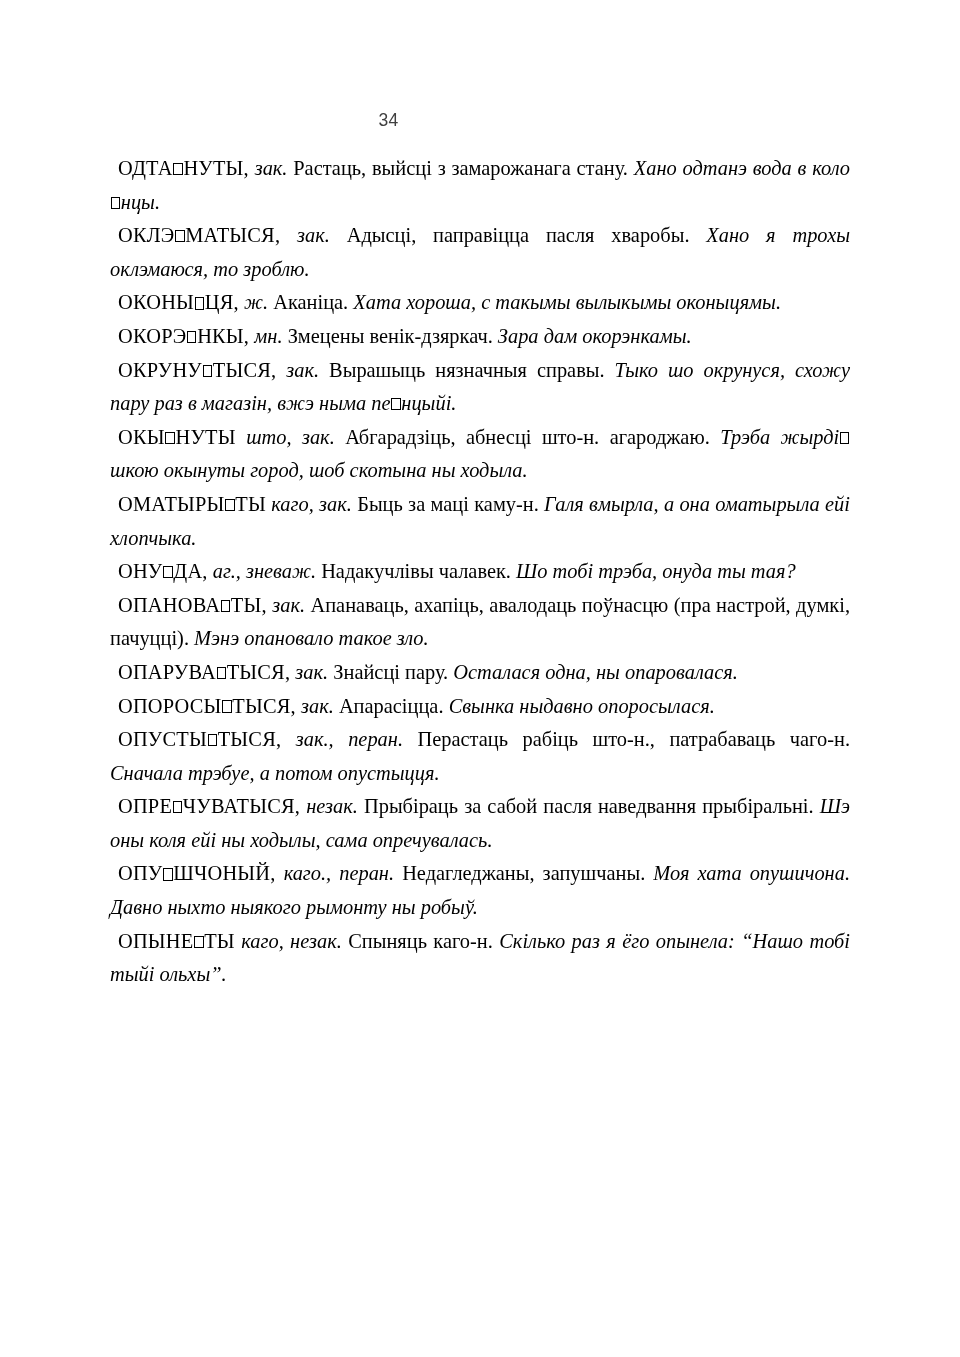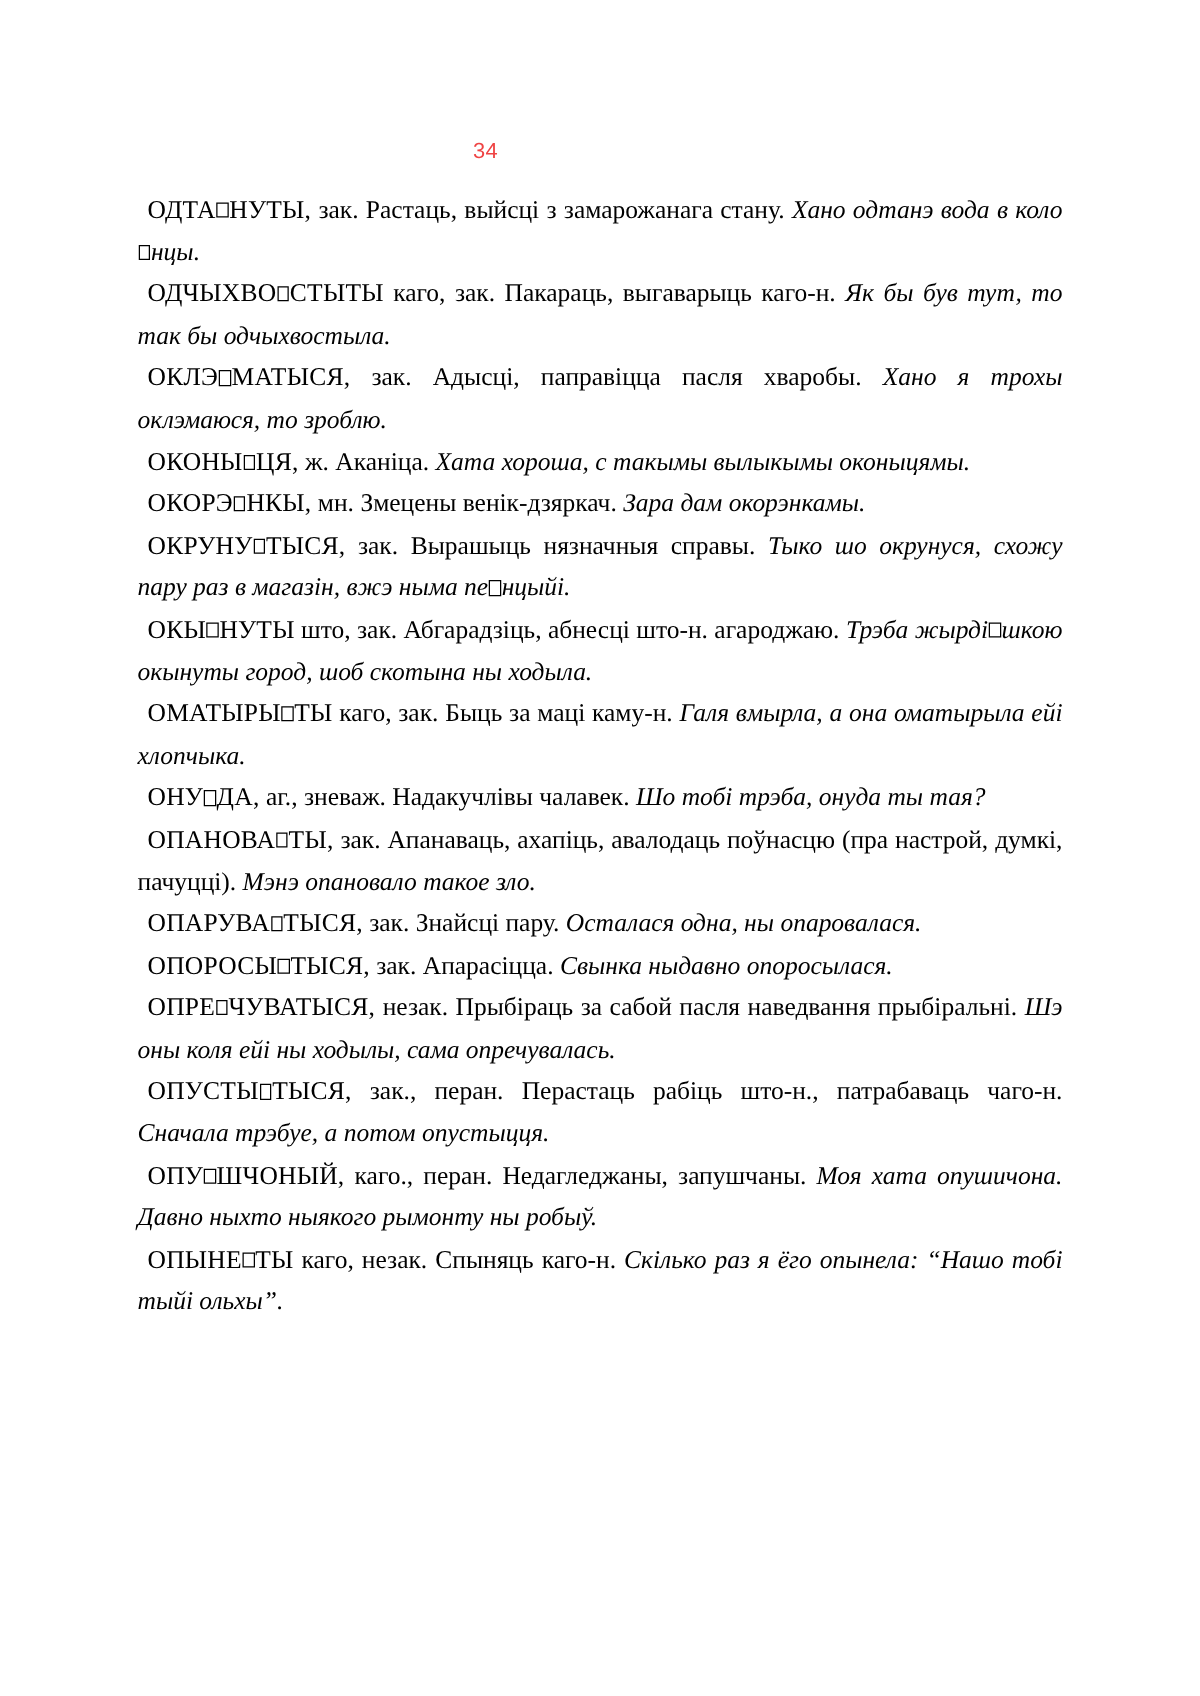--- a/index.html
+++ b/index.html
@@ -27,21 +27,21 @@
   
   .folio {
     position: absolute;
     top: 110px;
     left: 0;
     width: 777px;
     text-align: center;
     font-family: "Liberation Sans", "DejaVu Sans", sans-serif;
     font-size: 17.5px;
     letter-spacing: 0.3px;
-    color: #ef4444;
+    color: #404040;
   }
 
   
   .column {
     position: absolute;
     left: 110px;
     top: 152px;
     width: 740px;
     text-align: justify;
     text-justify: inter-word;
@@ -58,20 +58,21 @@
   }
   
 
   .headword {
     font-weight: normal;
     font-style: normal;
     letter-spacing: 0.2px;
   }
 
   .gram {
+    font-style: italic;
   }
 
   .def {
     font-style: normal;
   }
 
   .example {
     font-style: italic;
   }
 
@@ -90,30 +91,29 @@
 </style>
 </head>
 <body>
 
 <div class="page">
 
   <div class="folio">34</div>
 
   <div class="column">
       <p class="entry"><span class="headword"><span>ОДТА</span><span class="tofu"></span><span>НУТЫ</span>,</span> <span class="gram">зак.</span> <span class="def">Растаць, выйсці з замарожанага стану.</span> <span class="example"><span>Хано одтанэ вода в коло</span><span class="tofu"></span><span>нцы.</span></span></p>
-      <p class="entry"><span class="headword"><span>ОДЧЫХВО</span><span class="tofu"></span><span>СТЫТЫ</span></span> <span class="gram">каго, зак.</span> <span class="def">Пакараць, выгаварыць каго-н.</span> <span class="example"><span>Як бы був тут, то так бы одчыхвостыла.</span></span></p>
       <p class="entry"><span class="headword"><span>ОКЛЭ</span><span class="tofu"></span><span>МАТЫСЯ</span>,</span> <span class="gram">зак.</span> <span class="def">Адысці, паправіцца пасля хваробы.</span> <span class="example"><span>Хано я трохы оклэмаюся, то зроблю.</span></span></p>
       <p class="entry"><span class="headword"><span>ОКОНЫ</span><span class="tofu"></span><span>ЦЯ</span>,</span> <span class="gram">ж.</span> <span class="def">Аканіца.</span> <span class="example"><span>Хата хороша, с такымы вылыкымы оконыцямы.</span></span></p>
       <p class="entry"><span class="headword"><span>ОКОРЭ</span><span class="tofu"></span><span>НКЫ</span>,</span> <span class="gram">мн.</span> <span class="def">Змецены венік-дзяркач.</span> <span class="example"><span>Зара дам окорэнкамы.</span></span></p>
       <p class="entry"><span class="headword"><span>ОКРУНУ</span><span class="tofu"></span><span>ТЫСЯ</span>,</span> <span class="gram">зак.</span> <span class="def">Вырашыць нязначныя справы.</span> <span class="example"><span>Тыко шо окрунуся, схожу пару раз в магазін, вжэ ныма пе</span><span class="tofu"></span><span>нцыйі.</span></span></p>
       <p class="entry"><span class="headword"><span>ОКЫ</span><span class="tofu"></span><span>НУТЫ</span></span> <span class="gram">што, зак.</span> <span class="def">Абгарадзіць, абнесці што-н. агароджаю.</span> <span class="example"><span>Трэба жырді</span><span class="tofu"></span><span>шкою окынуты город, шоб скотына ны ходыла.</span></span></p>
       <p class="entry"><span class="headword"><span>ОМАТЫРЫ</span><span class="tofu"></span><span>ТЫ</span></span> <span class="gram">каго, зак.</span> <span class="def">Быць за маці каму-н.</span> <span class="example"><span>Галя вмырла, а она оматырыла ейі хлопчыка.</span></span></p>
       <p class="entry"><span class="headword"><span>ОНУ</span><span class="tofu"></span><span>ДА</span>,</span> <span class="gram">аг., зневаж.</span> <span class="def">Надакучлівы чалавек.</span> <span class="example"><span>Шо тобі трэба, онуда ты тая?</span></span></p>
       <p class="entry"><span class="headword"><span>ОПАНОВА</span><span class="tofu"></span><span>ТЫ</span>,</span> <span class="gram">зак.</span> <span class="def">Апанаваць, ахапіць, авалодаць поўнасцю (пра настрой, думкі, пачуцці).</span> <span class="example"><span>Мэнэ опановало такое зло.</span></span></p>
       <p class="entry"><span class="headword"><span>ОПАРУВА</span><span class="tofu"></span><span>ТЫСЯ</span>,</span> <span class="gram">зак.</span> <span class="def">Знайсці пару.</span> <span class="example"><span>Осталася одна, ны опаровалася.</span></span></p>
       <p class="entry"><span class="headword"><span>ОПОРОСЫ</span><span class="tofu"></span><span>ТЫСЯ</span>,</span> <span class="gram">зак.</span> <span class="def">Апарасіцца.</span> <span class="example"><span>Свынка ныдавно опоросылася.</span></span></p>
+      <p class="entry"><span class="headword"><span>ОПУСТЫ</span><span class="tofu"></span><span>ТЫСЯ</span>,</span> <span class="gram">зак., перан.</span> <span class="def">Перастаць рабіць што-н., патрабаваць чаго-н.</span> <span class="example"><span>Сначала трэбуе, а потом опустыцця.</span></span></p>
       <p class="entry"><span class="headword"><span>ОПРЕ</span><span class="tofu"></span><span>ЧУВАТЫСЯ</span>,</span> <span class="gram">незак.</span> <span class="def">Прыбіраць за сабой пасля наведвання прыбіральні.</span> <span class="example"><span>Шэ оны коля ейі ны ходылы, сама опречувалась.</span></span></p>
-      <p class="entry"><span class="headword"><span>ОПУСТЫ</span><span class="tofu"></span><span>ТЫСЯ</span>,</span> <span class="gram">зак., перан.</span> <span class="def">Перастаць рабіць што-н., патрабаваць чаго-н.</span> <span class="example"><span>Сначала трэбуе, а потом опустыцця.</span></span></p>
       <p class="entry"><span class="headword"><span>ОПУ</span><span class="tofu"></span><span>ШЧОНЫЙ</span>,</span> <span class="gram">каго., перан.</span> <span class="def">Недагледжаны, запушчаны.</span> <span class="example"><span>Моя хата опушичона. Давно ныхто ныякого рымонту ны робыў.</span></span></p>
       <p class="entry"><span class="headword"><span>ОПЫНЕ</span><span class="tofu"></span><span>ТЫ</span></span> <span class="gram">каго, незак.</span> <span class="def">Спыняць каго-н.</span> <span class="example"><span>Скілько раз я ёго опынела: “Нашо тобі тыйі ольхы”.</span></span></p>
     </div>
 
 </div>
 
 </body></html>

